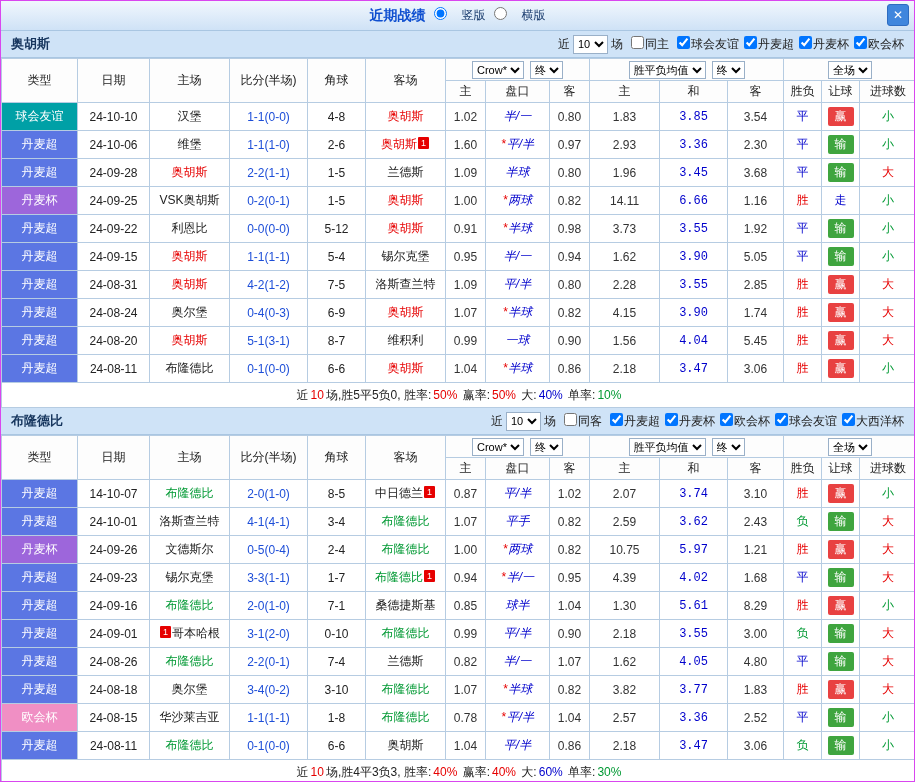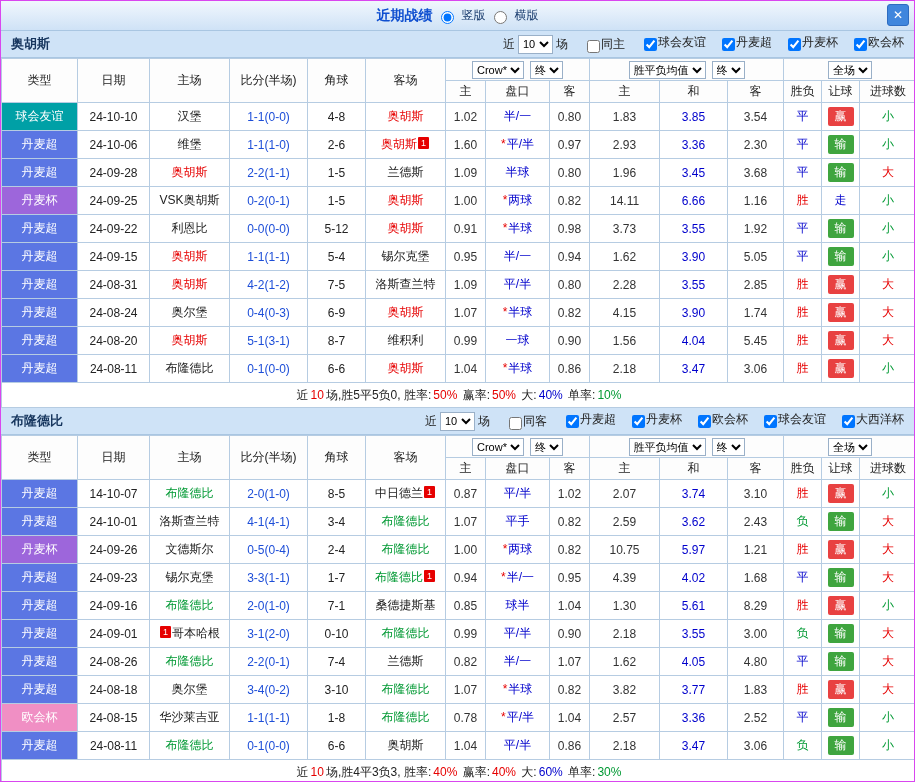--- a/index.html
+++ b/index.html
@@ -3,47 +3,47 @@
 <meta charset="utf-8">
 <style>
   html,body{margin:0;padding:0;}
   body{width:915px;background:#fff;font-family:"Liberation Sans","DejaVu Sans",sans-serif;font-size:12px;color:#222;}
   .panel{width:915px;height:782px;border:1px solid #d946ef;box-sizing:border-box;overflow:hidden;background:#fff;}
 
   
   .titlebar{height:29px;background:linear-gradient(#f1f7fd,#cfe2f6);border-bottom:1px solid #a9c6e2;display:flex;align-items:center;position:relative;}
   .title-group{margin:0 auto;display:flex;align-items:center;gap:8px;}
   .title{color:#0f4fd0;font-weight:bold;font-size:14px;}
-  .radio-label{display:inline-flex;align-items:flex-end;gap:8px;color:#1a3c6e;cursor:pointer;}
+  .radio-label{display:inline-flex;align-items:flex-start;gap:15px;color:#1a3c6e;cursor:pointer;}
   .radio-label input{margin:0;}
   .close-btn{position:absolute;right:5px;top:3px;width:22px;height:22px;background:#3f86dd;border:1px solid #2e6cc0;border-radius:3px;color:#fff;font-size:12px;line-height:20px;text-align:center;cursor:pointer;box-sizing:border-box;}
 
   
   .section-bar{height:27px;background:#cfe3f7;border-bottom:1px solid #a9c6e2;display:flex;align-items:center;padding:0 10px;box-sizing:border-box;}
   .team-title{font-weight:bold;font-size:13px;color:#17365e;}
   .filters{margin-left:auto;display:flex;align-items:center;gap:3px;color:#222;}
   .filters select{font-size:11px;height:19px;border:1px solid #9ab0c8;background:#fff;}
-  .chk{display:inline-flex;align-items:flex-end;gap:1px;margin-left:16px;cursor:pointer;}
+  .chk{display:inline-flex;align-items:flex-start;gap:1px;margin-left:5px;cursor:pointer;}
   .chk input{margin:0;width:13px;height:13px;}
 
   
   table.grid{border-collapse:collapse;table-layout:fixed;width:915px;}
   .grid th,.grid td{border:1px solid #b6cce2;text-align:center;overflow:hidden;white-space:nowrap;padding:0;font-weight:normal;font-size:12px;}
   .grid thead th{height:21px;background:#fdfdfd;color:#222;}
   .grid tbody td{height:27px;}
   .grid tfoot td{height:24px;background:#fff;}
   .hdr-selects{display:flex;justify-content:center;align-items:center;gap:6px;}
   .hdr-selects select{font-size:11px;height:18px;border:1px solid #9ab0c8;background:#fff;}
 
   .league-cell{color:#fff;font-size:12px;}
   .score{color:#1d4ed8;}
   .odds{color:#333;}
-  .hcp{color:#0000cc;}
+  .hcp{color:#0000cc;font-style:italic;}
   .star{color:#e60000;margin-right:1px;}
-  .avg-draw{color:#0000cc;}
+  .avg-draw{color:#0000cc;font-family:Liberation Mono, monospace;}
   .t-red{color:#e60000;}
   .t-green{color:#009933;}
   .t-blue{color:#0000cc;}
   .let-win{display:inline-block;background:#e84141;color:#fff;width:26px;height:19px;line-height:19px;border-radius:2px;}
   .let-lose{display:inline-block;background:#3fa53f;color:#fff;width:26px;height:19px;line-height:19px;border-radius:2px;}
   .let-push{color:#0000cc;}
   .card-badge{display:inline-block;background:#e60000;color:#fff;font-size:9px;width:11px;height:12px;line-height:12px;border-radius:1px;margin:0 1px;vertical-align:2px;}
   .summary{font-size:12px;color:#222;}
   .summary span{margin:0 1px;}
 </style>

